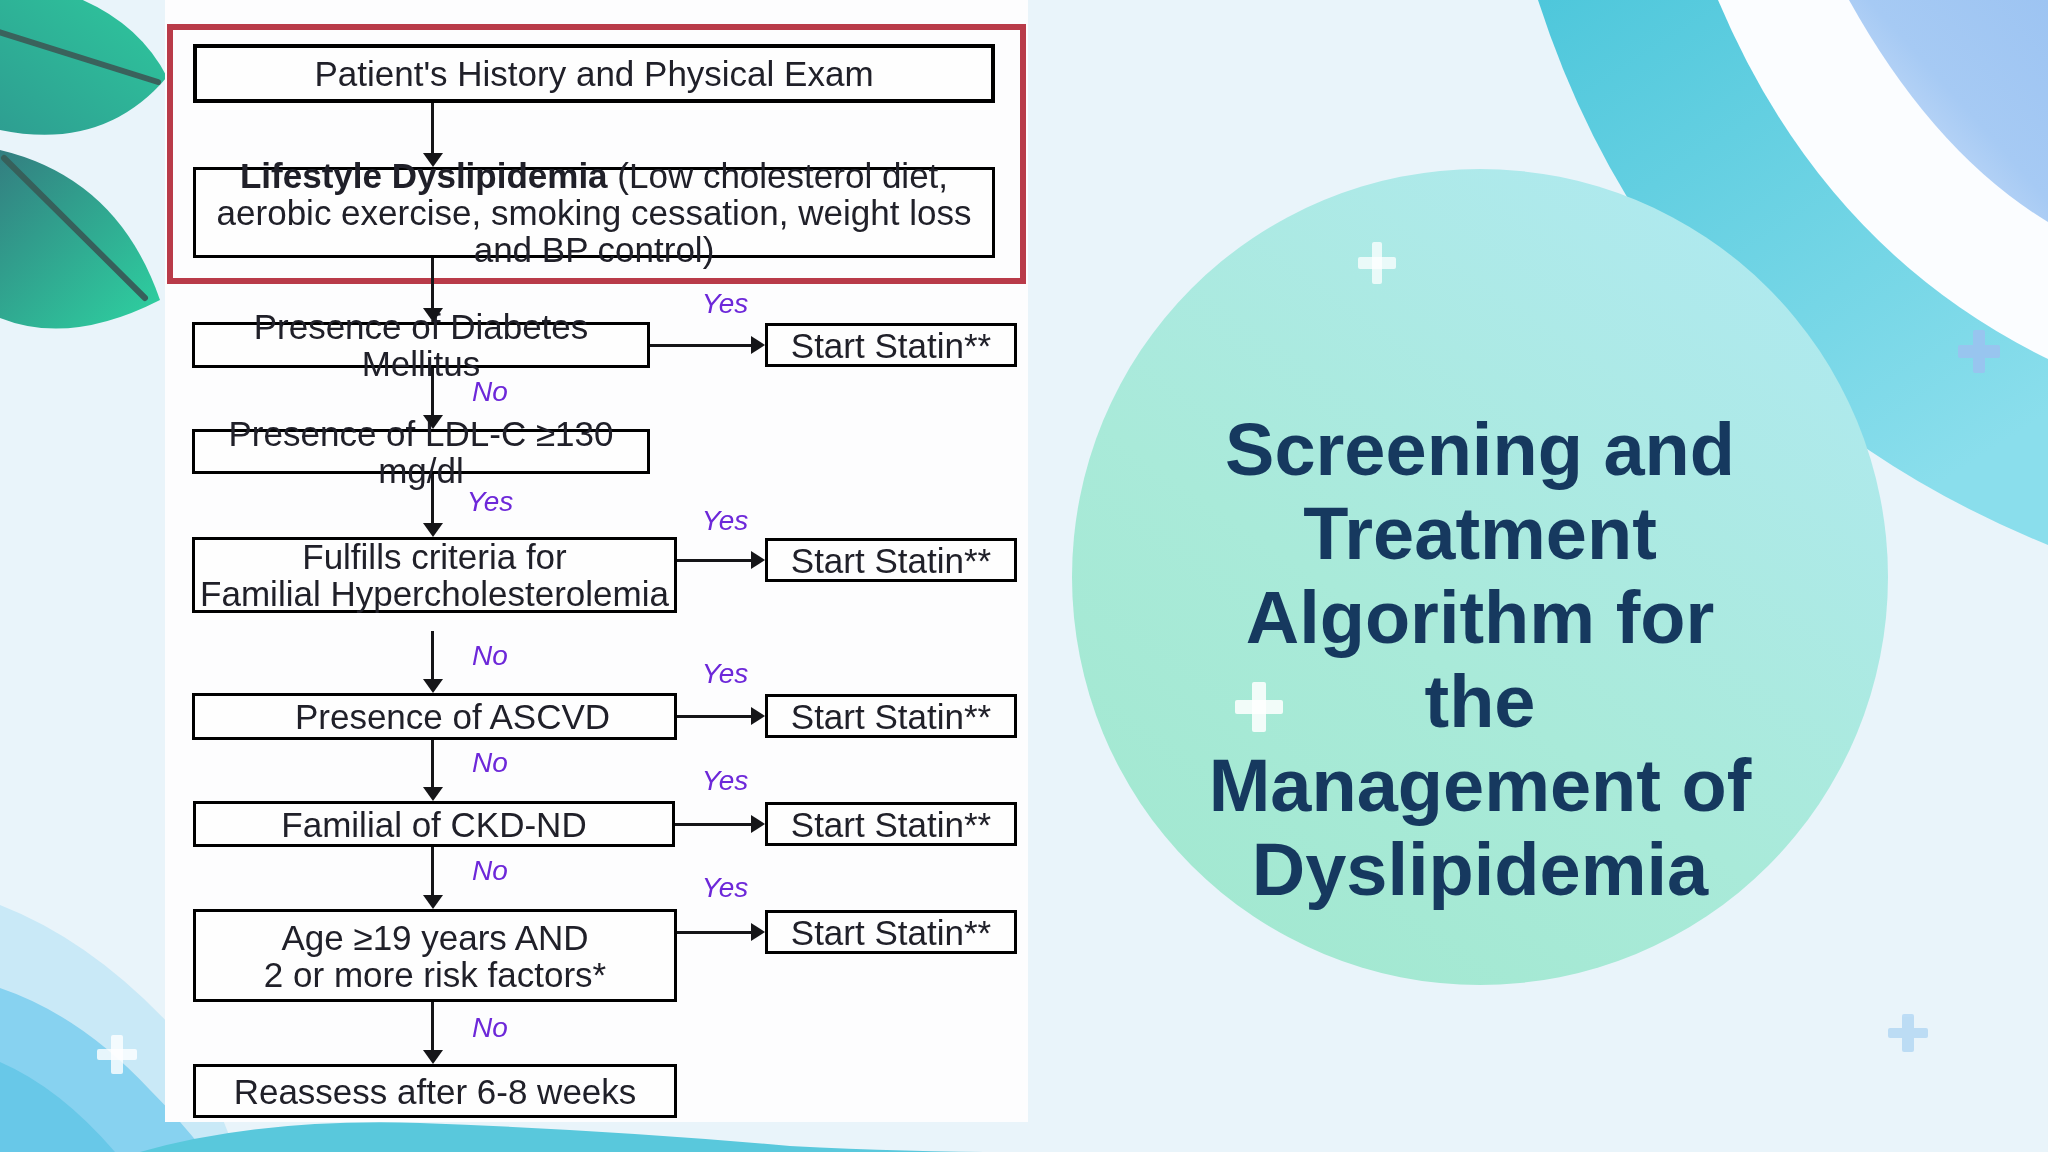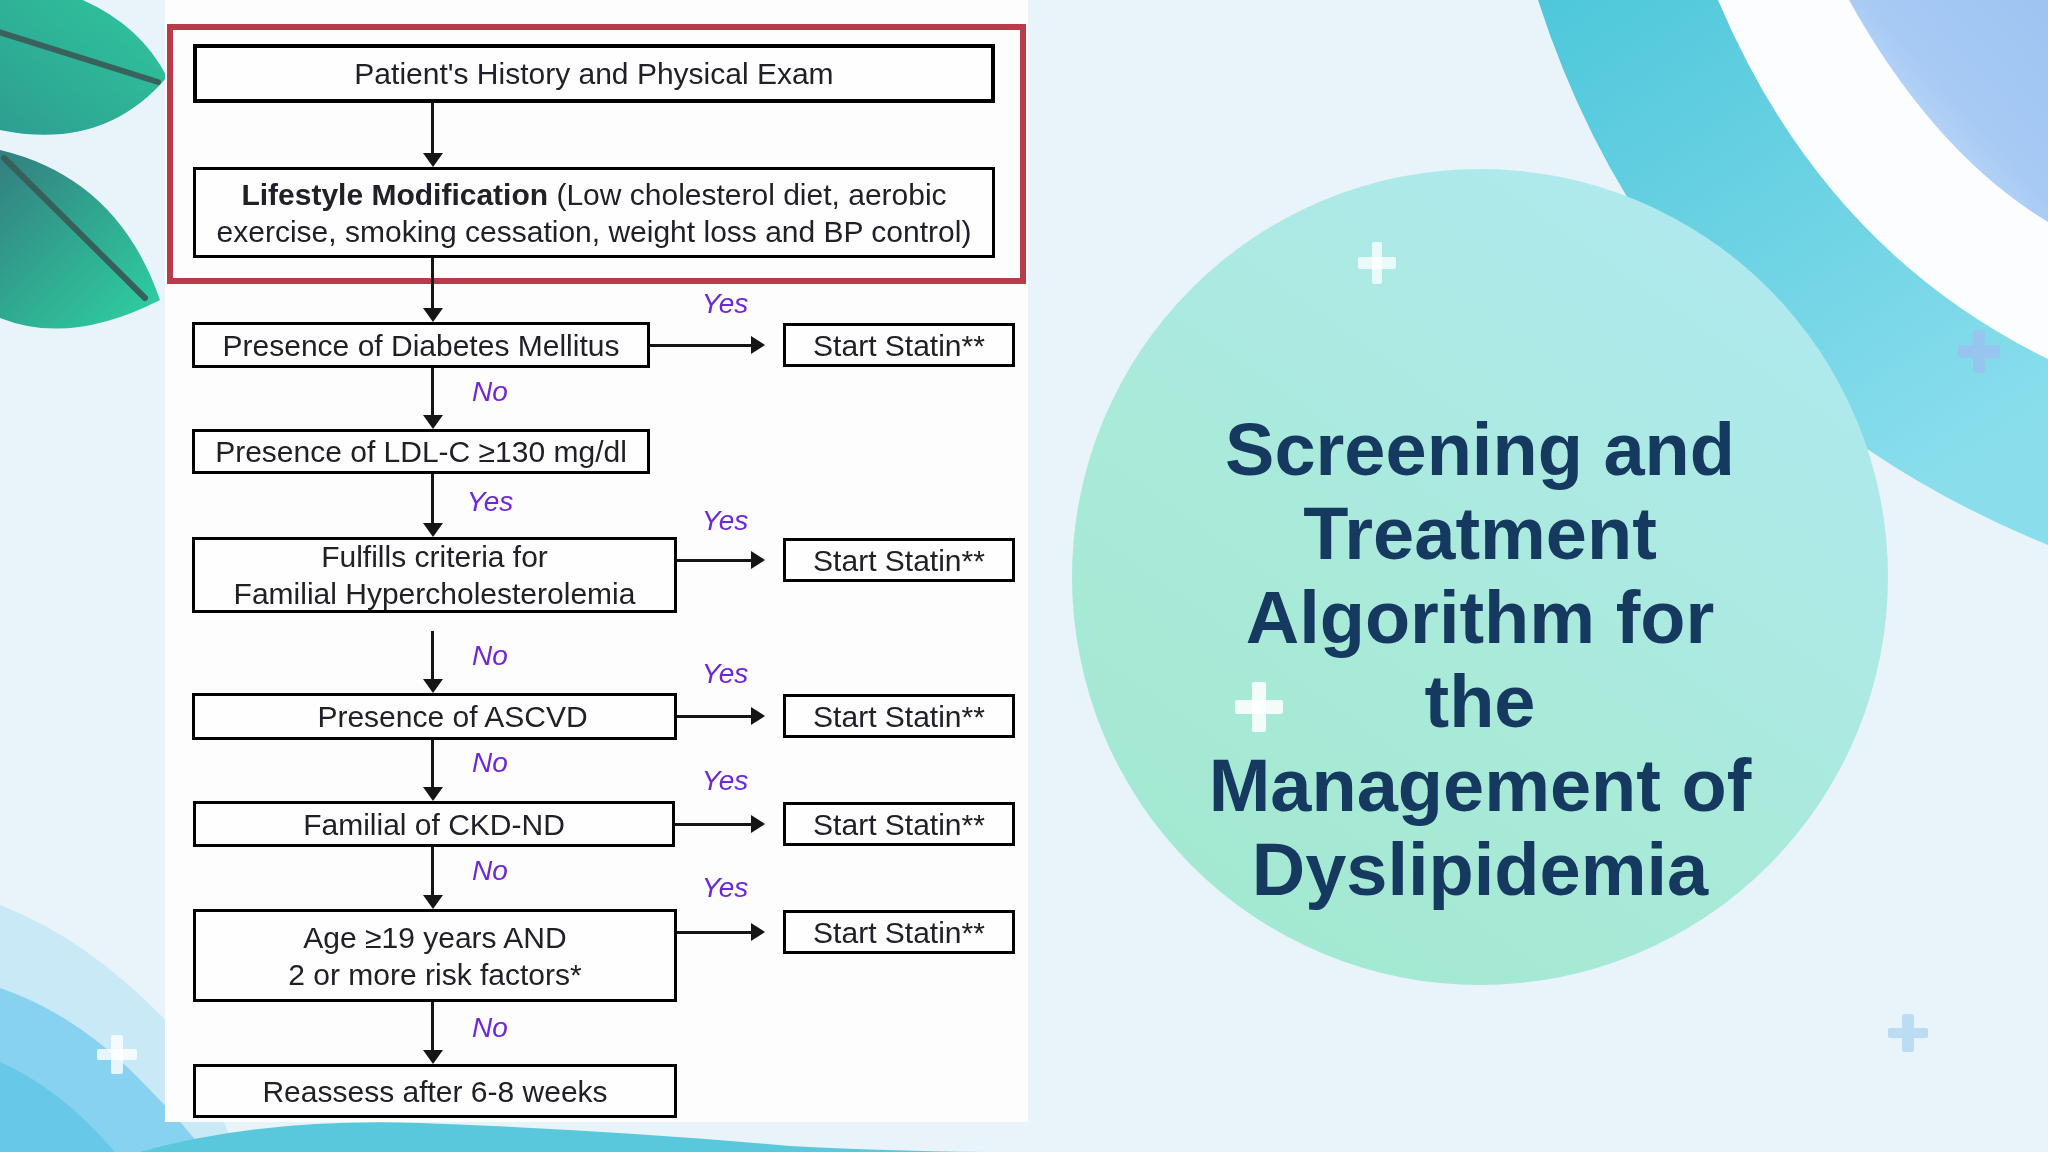--- a/index.html
+++ b/index.html
@@ -38,33 +38,33 @@
   #panel{
     position:absolute;left:165px;top:0;width:863px;height:1122px;background:#fdfdfe;
   }
   #red-frame{
     position:absolute;left:167px;top:24px;width:859px;height:260px;
     border:6px solid #b93b49;box-sizing:border-box;
   }
   .fbox{
     position:absolute;background:#fefefe;border:3px solid #000000;box-sizing:border-box;
     display:flex;flex-direction:column;align-items:center;justify-content:center;
-    text-align:center;font-size:30px;line-height:37px;color:#202029;
+    text-align:center;font-size:35px;line-height:37px;color:#202029;
   }
   #box-history{left:193px;top:44px;width:802px;height:59px;border-width:4px;}
   #box-lifestyle{left:193px;top:167px;width:802px;height:91px;}
   #box-lifestyle .wrap{width:780px;}
   #box-diabetes{left:192px;top:322px;width:458px;height:46px;}
   #box-ldl{left:192px;top:429px;width:458px;height:45px;}
   #box-fh{left:192px;top:537px;width:485px;height:76px;}
   #box-ascvd{left:192px;top:693px;width:485px;height:47px;padding-left:36px;}
   #box-ckd{left:193px;top:801px;width:482px;height:46px;}
   #box-age{left:193px;top:909px;width:484px;height:93px;}
   #box-reassess{left:193px;top:1064px;width:484px;height:54px;}
-  .statin{left:783px;width:232px;height:44px;}
+  .statin{left:765px;width:252px;height:44px;}
   #statin-1{top:323px;}
   #statin-2{top:538px;}
   #statin-3{top:694px;}
   #statin-4{top:802px;}
   #statin-5{top:910px;}
   
   .vline{position:absolute;left:431px;width:3px;background:#151518;}
   .vhead{position:absolute;left:423px;width:0;height:0;
     border-left:10px solid transparent;border-right:10px solid transparent;
     border-top:14px solid #151518;}
@@ -139,21 +139,21 @@
   <span id="plus-b2" class="plus"></span>
 
   <div id="panel"></div>
   <div id="red-frame"></div>
 
   <div id="box-history" class="fbox">
     <span>Patient's History and Physical Exam</span>
   </div>
 
   <div id="box-lifestyle" class="fbox">
-    <div class="wrap"><b>Lifestyle Modification</b><span> (Low cholesterol diet, aerobic exercise, smoking cessation, weight loss and BP control)</span></div>
+    <div class="wrap"><b>Lifestyle Dyslipidemia</b><span> (Low cholesterol diet, aerobic exercise, smoking cessation, weight loss and BP control)</span></div>
   </div>
 
   <div id="box-diabetes" class="fbox">
     <span>Presence of Diabetes Mellitus</span>
   </div>
 
   <div id="box-ldl" class="fbox">
     <span>Presence of LDL-C ≥130 mg/dl</span>
   </div>
 

